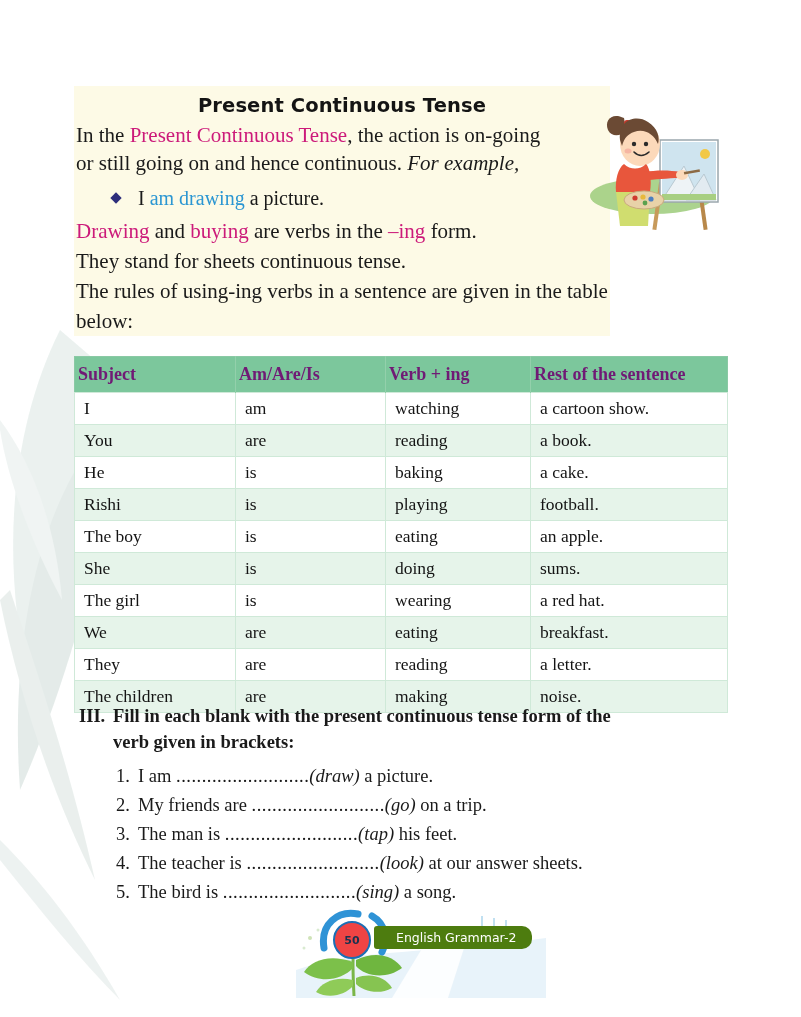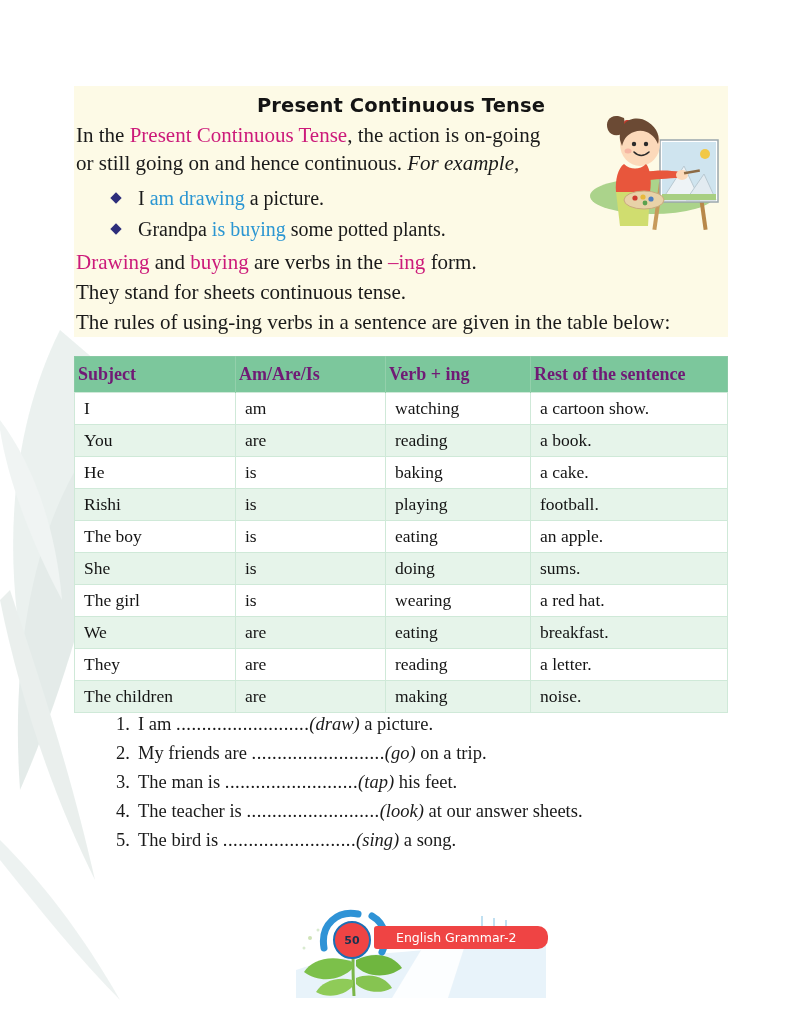--- a/index.html
+++ b/index.html
@@ -31,21 +31,21 @@
     left: 0; top: 0;
     width: 801px; height: 1017px;
     z-index: 2;
   }
 
   
   .lesson-block {
     position: absolute;
     left: 74px;
     top: 86px;
-    width: 654px;
+    width: 536px;
     background: #fdfae6;
     padding: 0;
   }
 
   .lesson-title {
     text-align: center;
     font-family: "DejaVu Sans", sans-serif;
     font-weight: bold;
     font-size: 19.5px;
     letter-spacing: 0.1px;
@@ -197,22 +197,22 @@
     font-family: "DejaVu Sans", sans-serif;
     font-weight: bold;
     font-size: 11px;
     color: #17324f;
   }
   .book-banner {
     position: absolute;
     left: 78px;
     top: 18px;
     height: 23px;
-    padding: 0 32px 0 22px;
-    background: #ef4444;
+    padding: 0 16px 0 22px;
+    background: #4d7c0f;
     border-radius: 3px 10px 10px 3px;
     display: flex;
     align-items: center;
     font-family: "DejaVu Sans", sans-serif;
     font-size: 12.5px;
     color: #ffffff;
     white-space: nowrap;
   }
 
   
@@ -250,24 +250,20 @@
       </span>
       <span class="ln">
         <span>or still going on and hence continuous. </span><span class="ital">For example,</span>
       </span>
     </div>
 
     <ul class="examples">
       <li>
         <span class="bullet"></span>
         <span>I </span><span class="blue">am drawing</span><span> a picture.</span>
-      </li>
-      <li>
-        <span class="bullet"></span>
-        <span>Grandpa </span><span class="blue">is buying</span><span> some potted plants.</span>
       </li>
     </ul>
 
     <div class="lesson-line">
       <span class="pink">Drawing</span><span> and </span><span class="pink">buying</span><span> are verbs in the </span><span class="pink">–ing</span><span> form.</span>
     </div>
 
     <div class="lesson-line">They stand for sheets continuous tense.</div>
 
     <div class="lesson-line" style="padding-bottom:0;">The rules of using-ing verbs in a sentence are given in the table below:</div>
@@ -385,20 +381,27 @@
       <tr class="even">
         <td>The children</td>
         <td>are</td>
         <td>making</td>
         <td>noise.</td>
       </tr>
     </tbody>
   </table>
 
   <div class="exercise">
+    <div class="ex-head">
+      <div class="ex-num">III.</div>
+      <div class="ex-text">
+        <span>Fill in each blank with the present continuous tense form of the</span>
+        <span class="l2">verb given in brackets:</span>
+      </div>
+    </div>
 
     <ol class="ex-items">
       <li>
         <span class="idx">1.</span><span>I am </span><span class="dots">..........................</span><span class="ital">(draw)</span><span> a picture.</span>
       </li>
       <li>
         <span class="idx">2.</span><span>My friends are </span><span class="dots">..........................</span><span class="ital">(go)</span><span> on a trip.</span>
       </li>
       <li>
         <span class="idx">3.</span><span>The man is </span><span class="dots">..........................</span><span class="ital">(tap)</span><span> his feet.</span>

